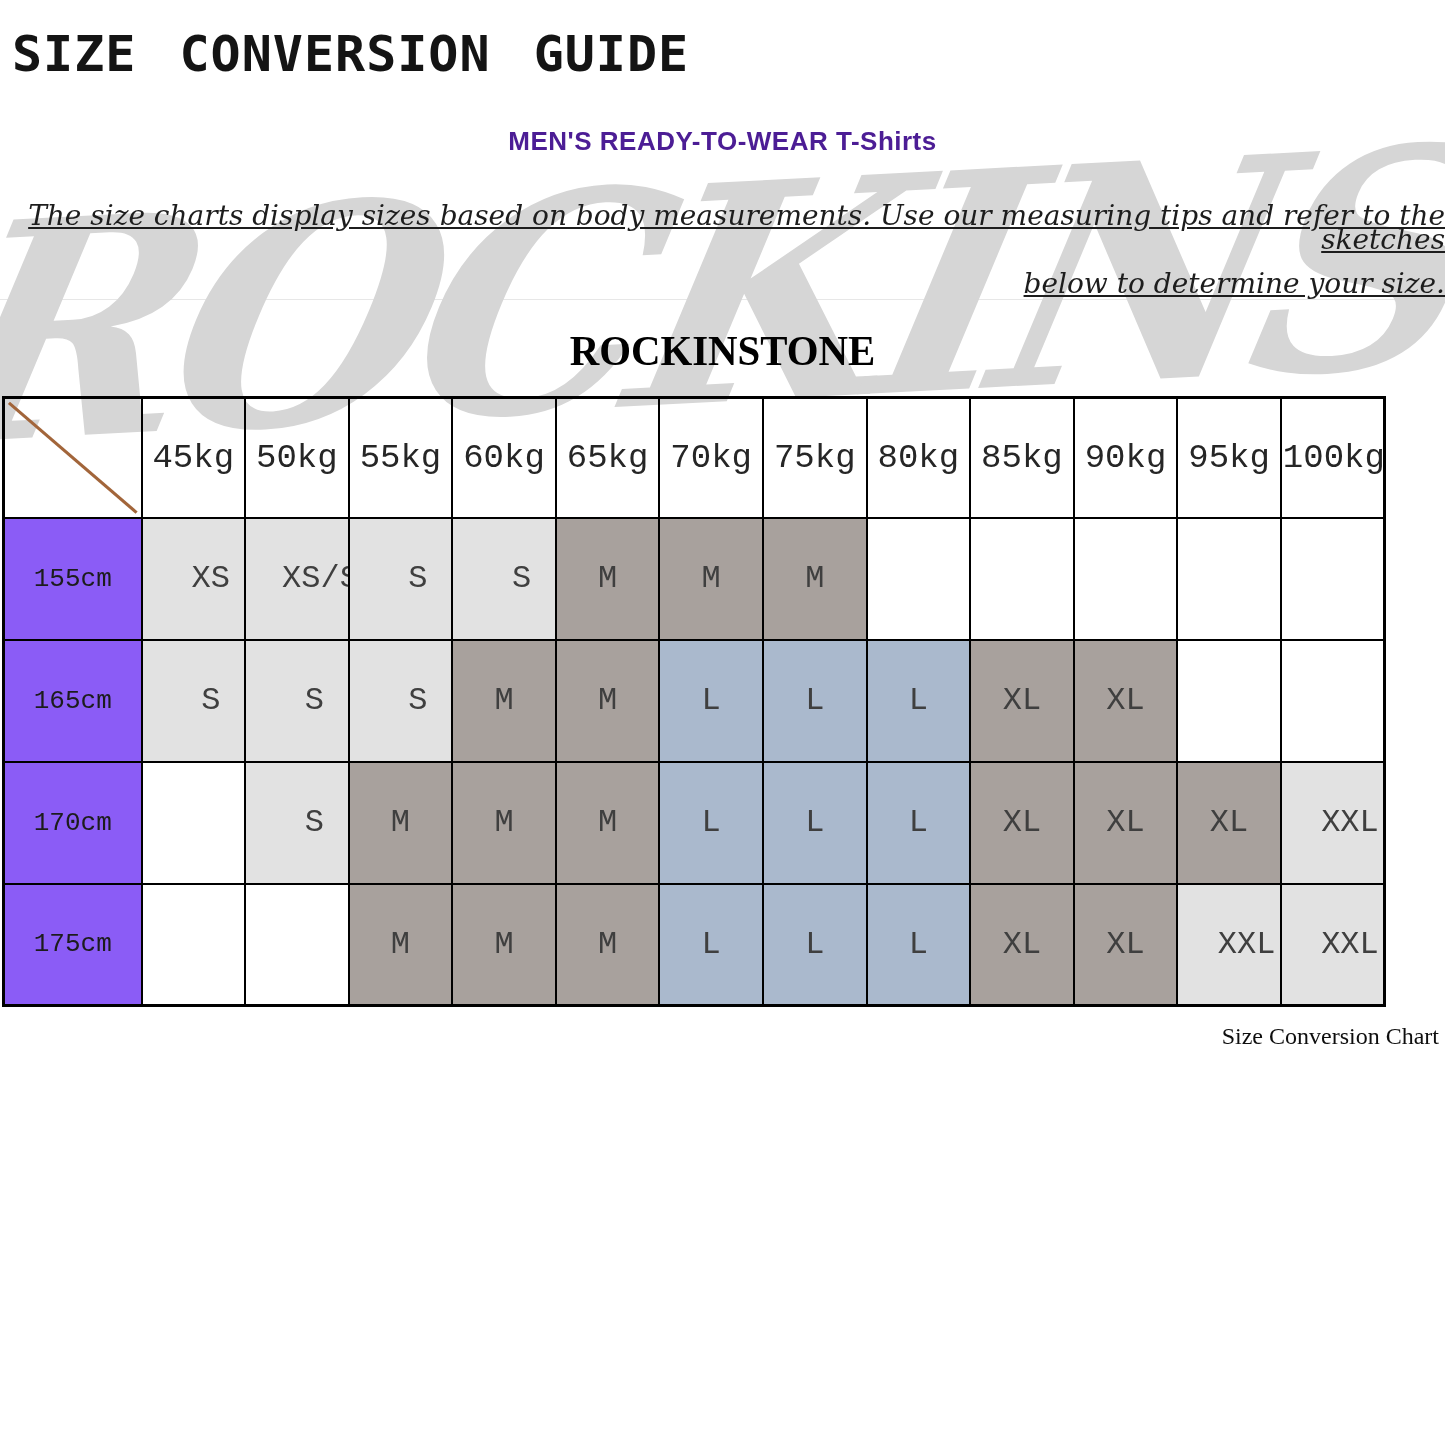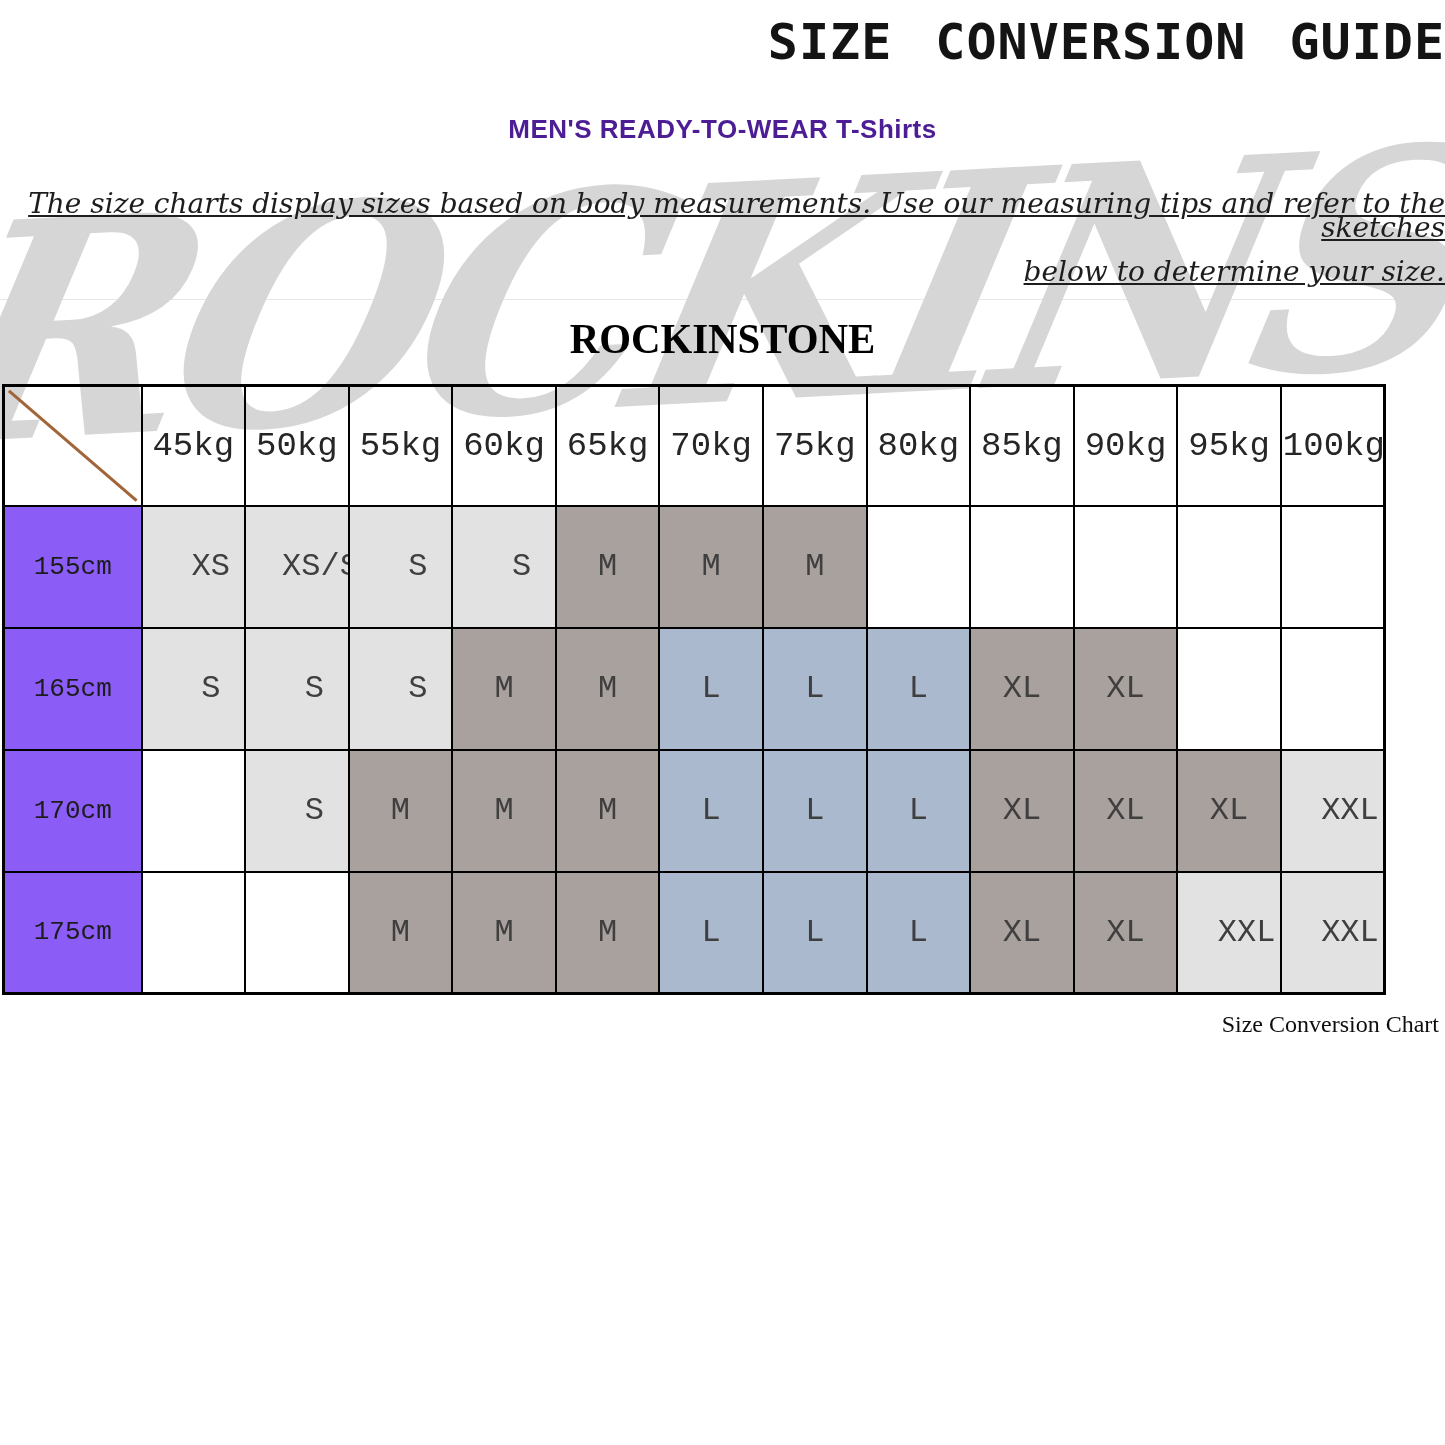--- a/index.html
+++ b/index.html
@@ -26,22 +26,22 @@
     font-style:italic;font-weight:bold;
     font-size:300px;letter-spacing:-18px;
     white-space:nowrap;
     color:var(--wm);
     transform:rotate(-3deg) skewX(-16deg);
     pointer-events:none;
     user-select:none;
   }
   .content{position:relative;z-index:1;}
   .title{
-    margin:0;padding-top:14px;
-    text-align:right;
+    margin:12px;padding-top:14px;
+    text-align:left;
     font-family:"DejaVu Sans Mono",monospace;
     font-weight:bold;
     font-size:50px;line-height:56px;
     letter-spacing:1px;word-spacing:12px;
     color:#141414;
   }
   .subtitle{
     margin:44px 0 0 0;
     text-align:center;
     font-size:26px;line-height:30px;

